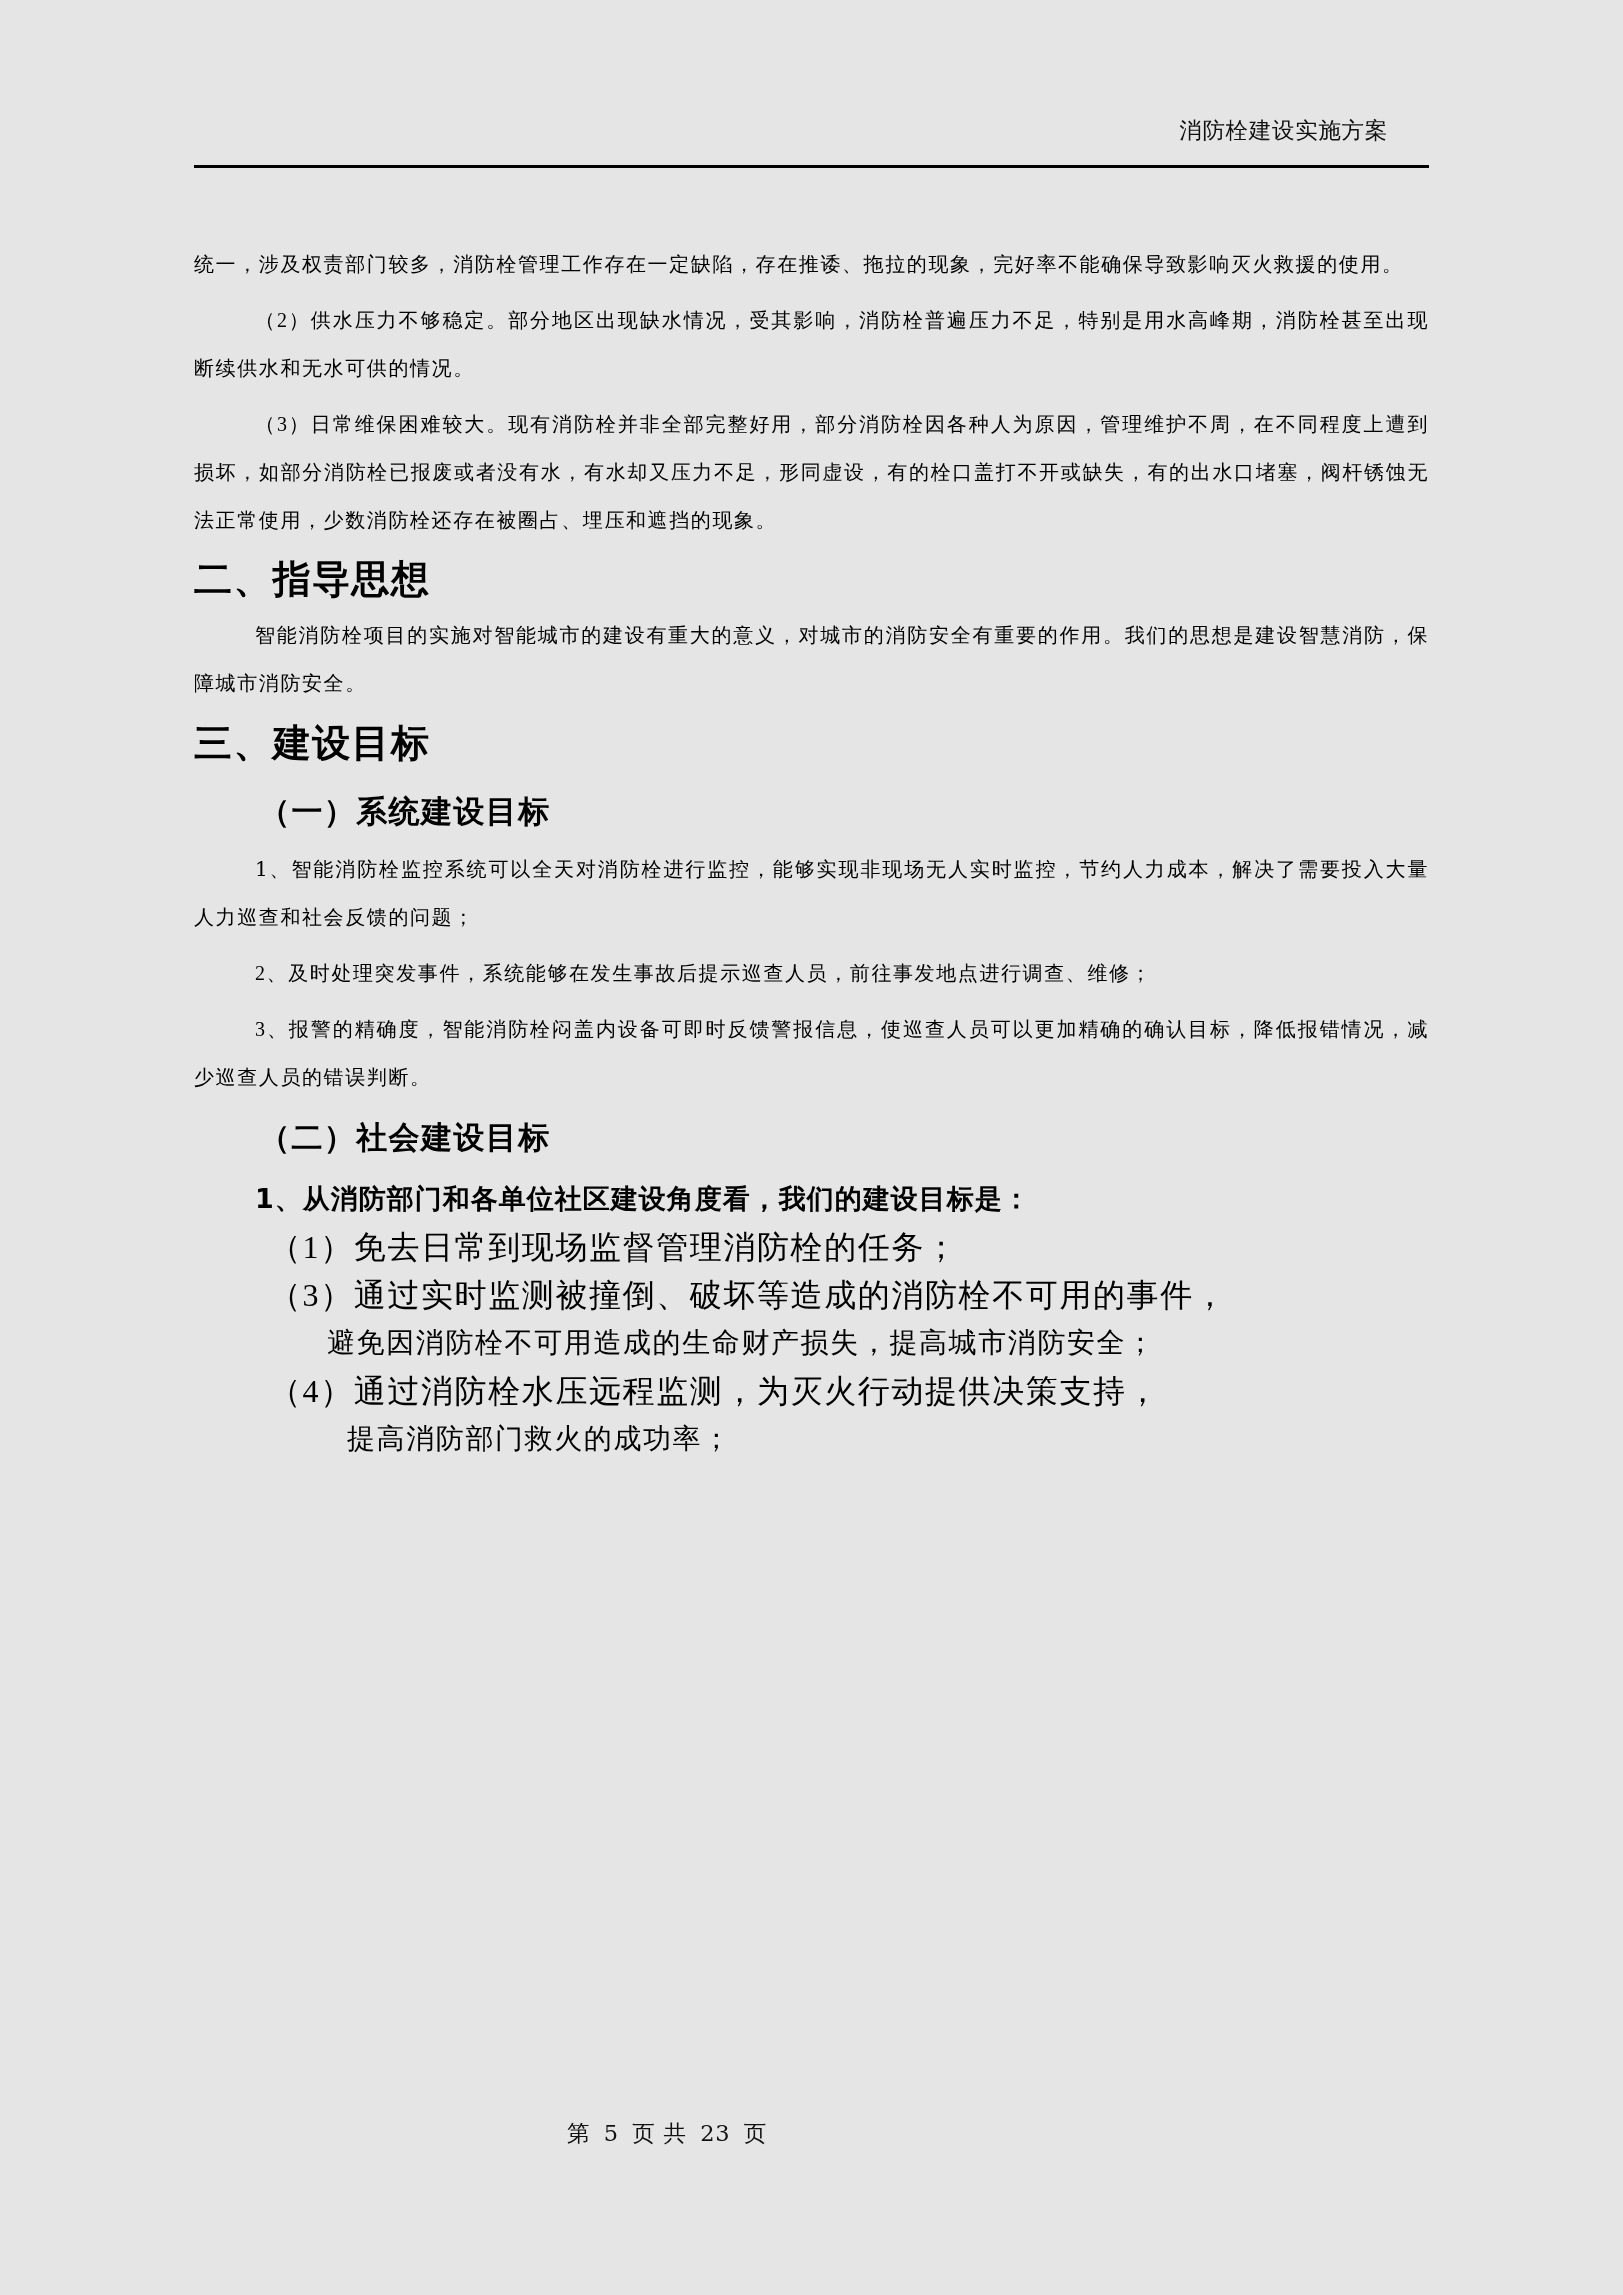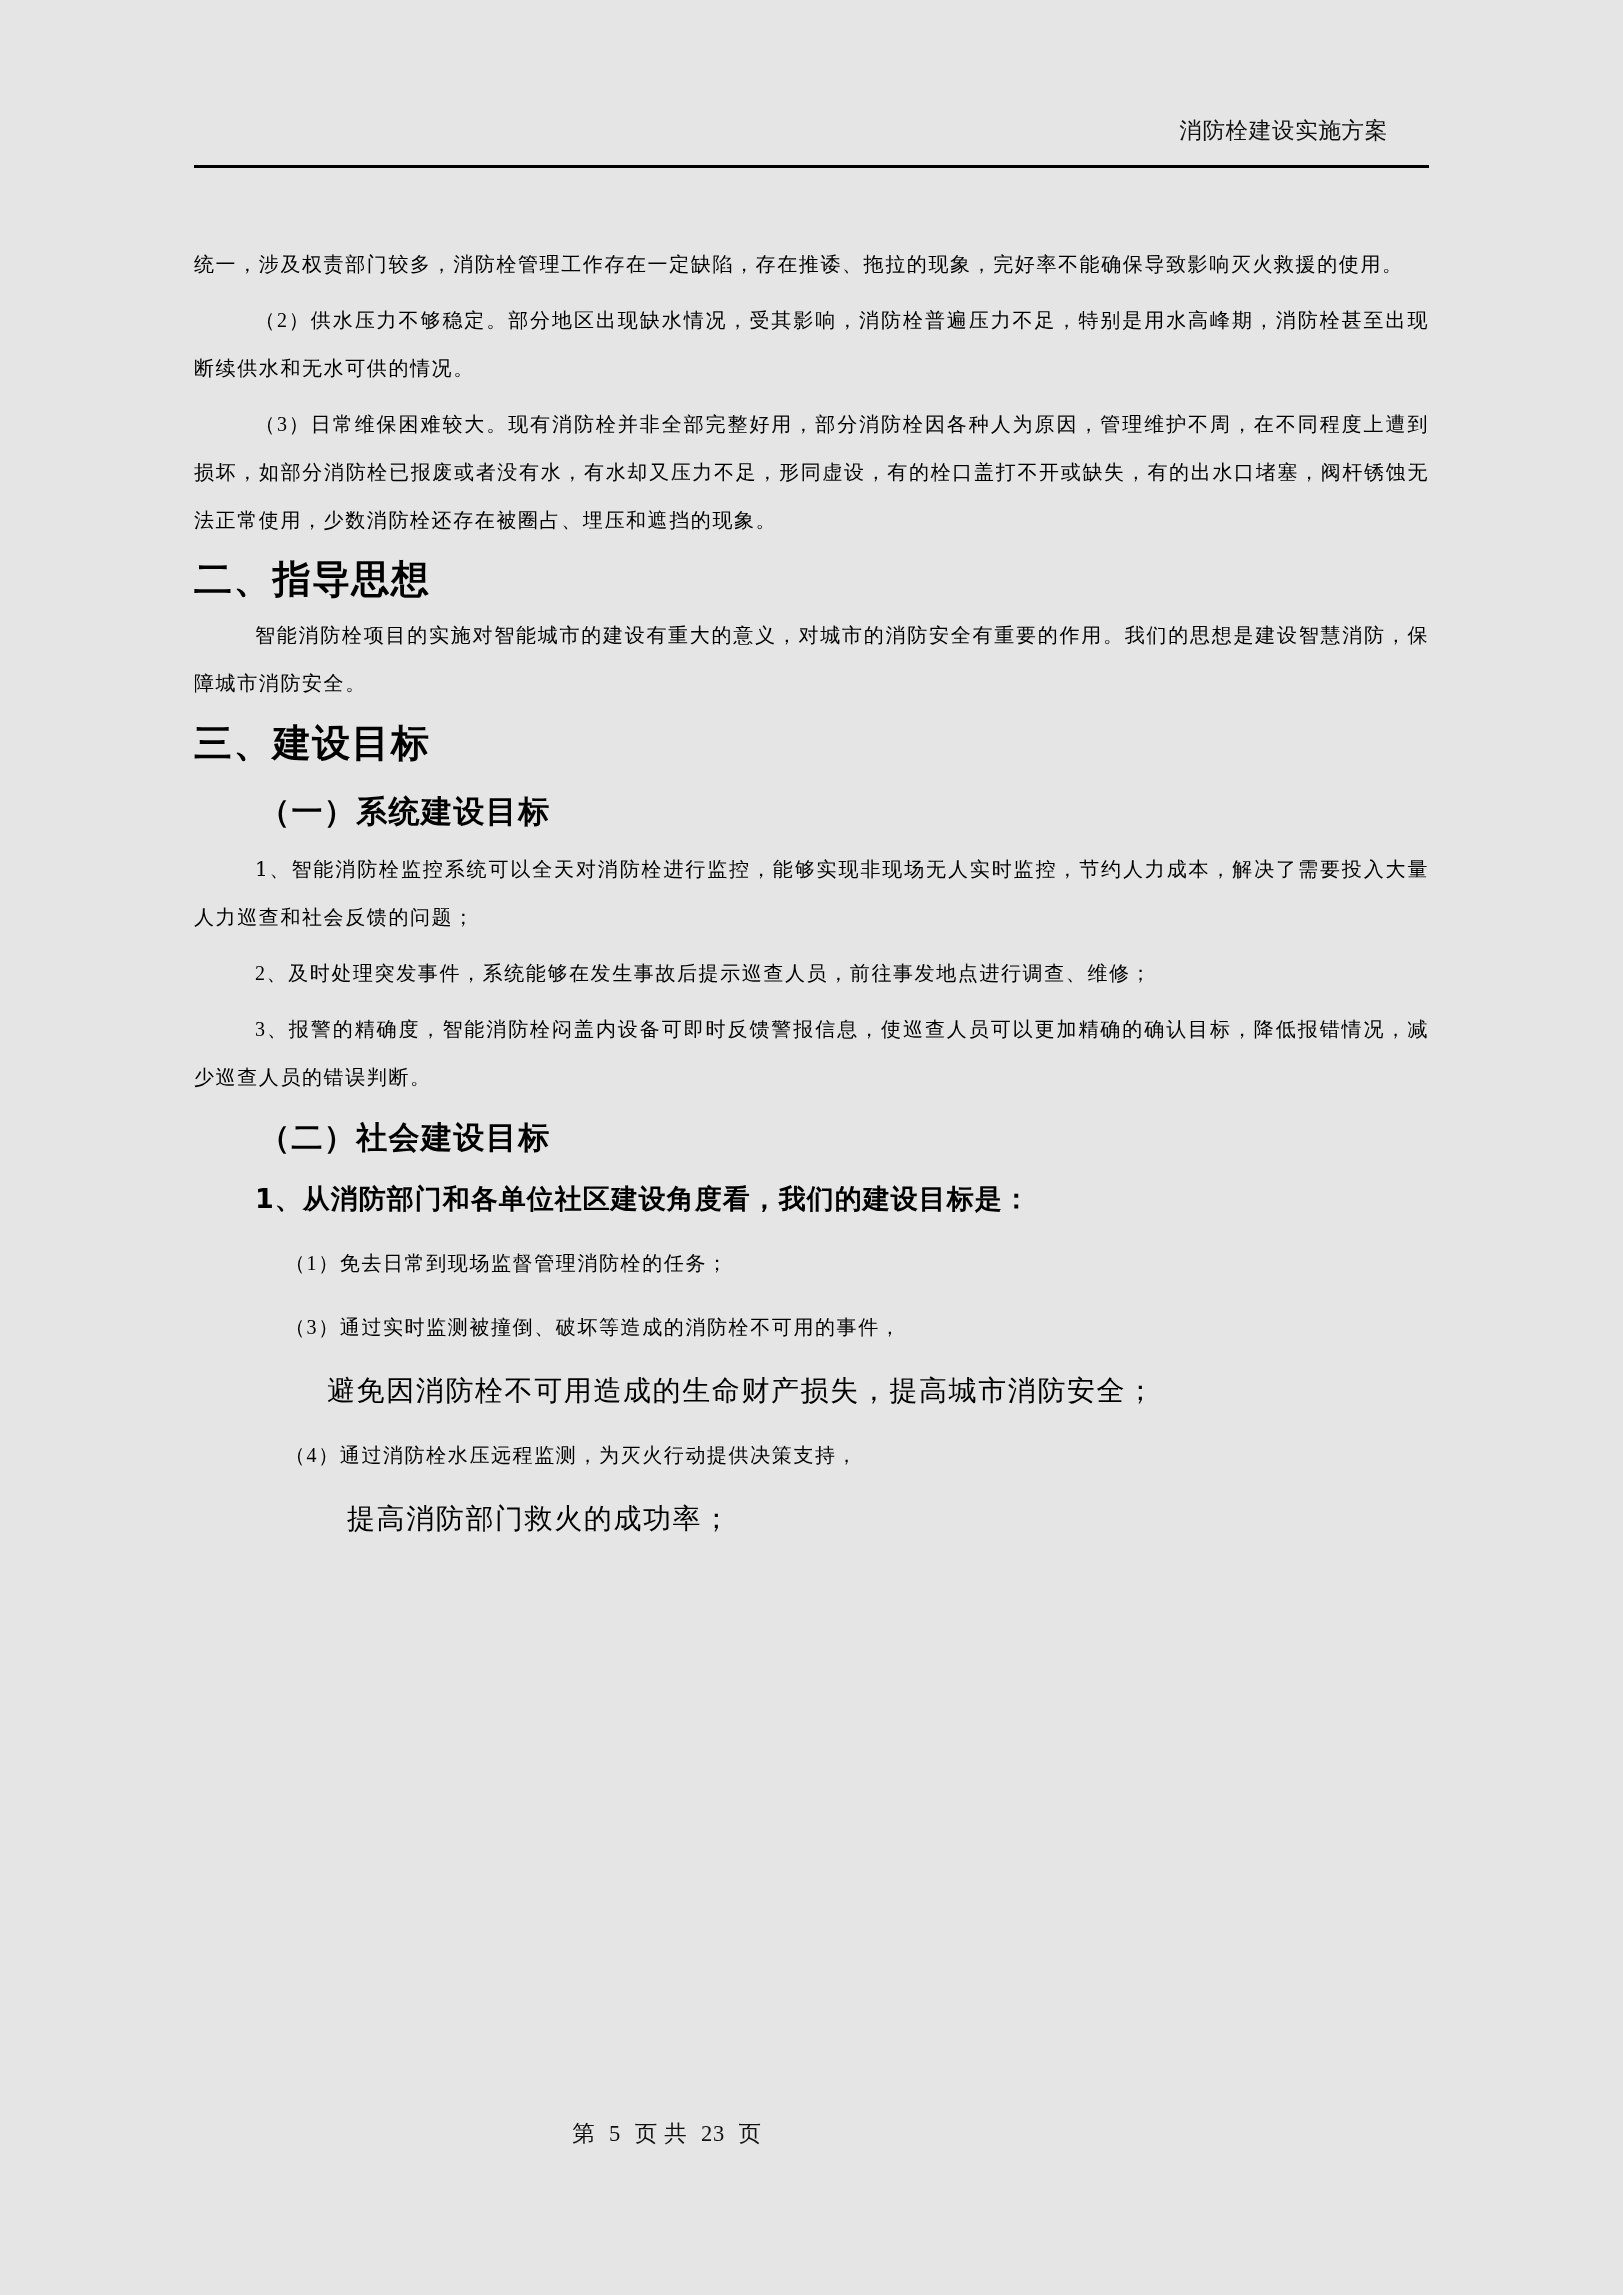--- a/index.html
+++ b/index.html
@@ -8,24 +8,24 @@
   .page { position: absolute; left: 0; top: 0; width: 1623px; height: 2295px; background: #e5e5e5; }
   .header-text { position: absolute; top: 115px; right: 235px; font-size: 22.5px; letter-spacing: 0.7px; color: #111; white-space: nowrap; }
   .header-rule { position: absolute; top: 165px; left: 194px; width: 1235px; height: 3.4px; background: #000; }
   .content { position: absolute; left: 194px; top: 240px; width: 1235px; }
   .p { font-size: 20px; line-height: 48px; margin: 0; text-align: justify; text-align-last: left; letter-spacing: 1.6px; white-space: normal; }
   .indent { text-indent: 61px; }
   .gap { margin-top: 8.2px; font-family: Liberation Serif, serif; }
   .h1 { font-family: "DejaVu Sans", "Liberation Sans", sans-serif; font-weight: bold; font-size: 38px; line-height: 63px; margin: 4.1px 0 0 0; letter-spacing: 1.4px; }
   .h2 { font-family: "DejaVu Sans", "Liberation Sans", sans-serif; font-weight: bold; font-size: 31px; line-height: 55px; margin: 9.5px 0 5.5px 0; padding-left: 65px; letter-spacing: 1.4px; }
   .h3 { font-family: "DejaVu Sans", "Liberation Sans", sans-serif; font-weight: bold; font-size: 27px; line-height: 48px; margin: 10px 0 0 0; padding-left: 61px; letter-spacing: 1px; }
-  .item { font-size: 20px; line-height: 48px; margin: 16px; padding-left: 75px; letter-spacing: 1.6px; }
+  .item { font-size: 32px; line-height: 48px; margin: 0; padding-left: 75px; letter-spacing: 1.6px; }
   .item-cont { font-size: 28px; line-height: 48px; margin: 0; padding-left: 133px; letter-spacing: 1.6px; }
   .item-cont2 { padding-left: 153px; }
-  .footer { position: absolute; top: 2118px; left: 0; width: 1334px; text-align: center; font-size: 22.5px; letter-spacing: 0.7px; color: #111; font-family: Liberation Serif, serif; }
+  .footer { position: absolute; top: 2118px; left: 0; width: 1334px; text-align: center; font-size: 22.5px; letter-spacing: 0.7px; color: #111; }
   .footer span { margin: 0 6.8px; }
 </style>
 </head>
 <body>
 
 <div class="page">
 
   <div class="header-text">消防栓建设实施方案</div>
   <div class="header-rule"></div>
 

